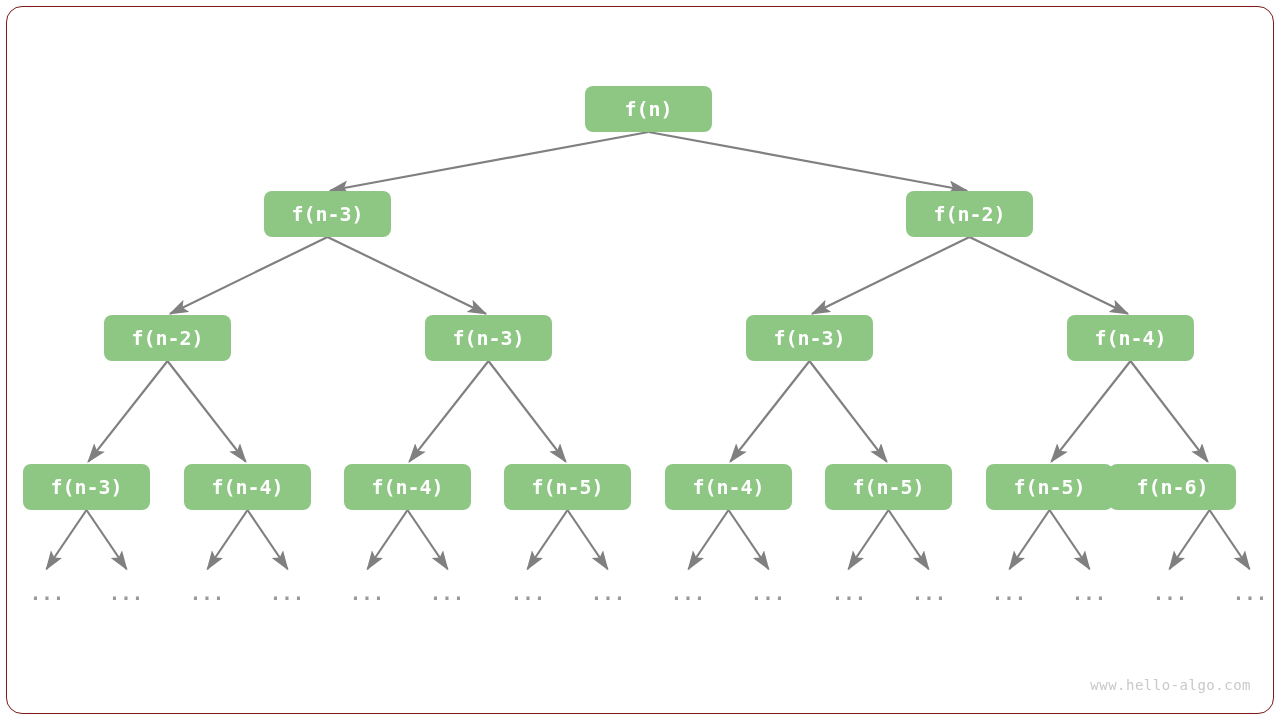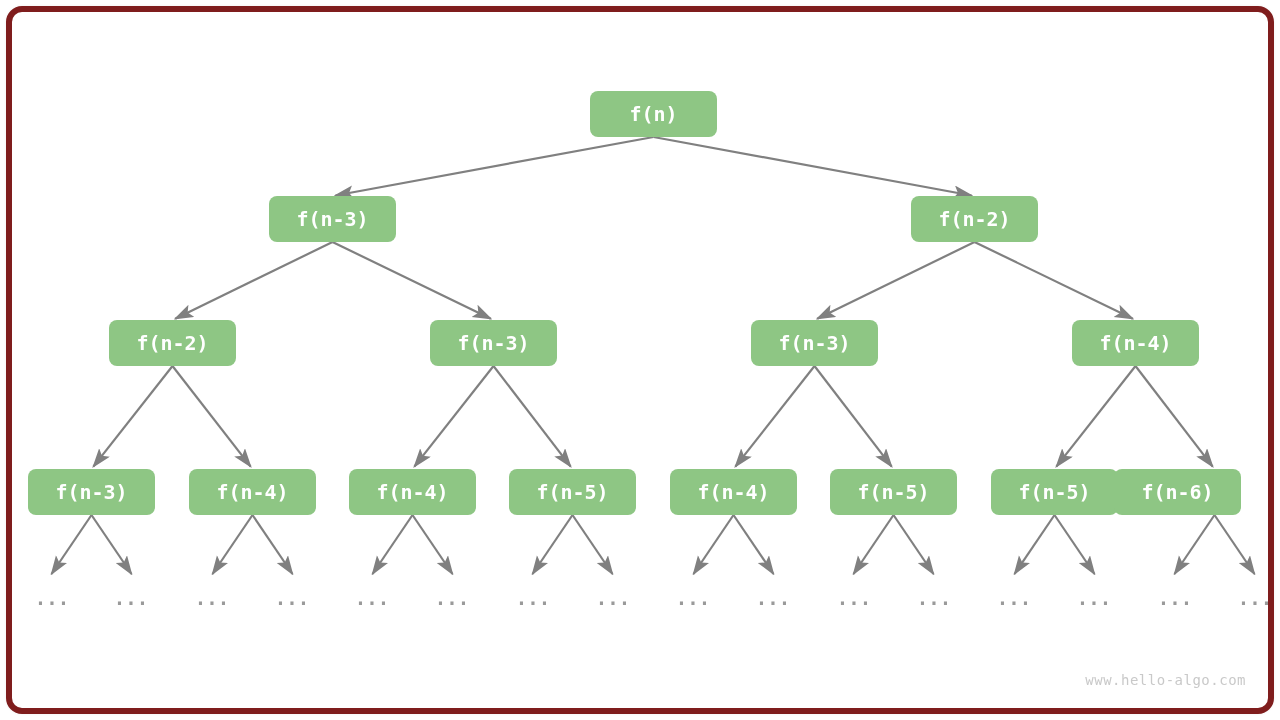--- a/index.html
+++ b/index.html
@@ -19,21 +19,21 @@
     background: #ffffff;
   }
   #page-card {
     position: absolute;
     left: 6px;
     top: 6px;
     width: 1268px;
     height: 708px;
     box-sizing: border-box;
     background: #ffffff;
-    border: 6px solid #7f1d1d;
+    border: 1px solid #7f1d1d;
     border-radius: 16px;
     box-shadow: 0 0 3px rgba(0,0,0,0.06);
     overflow: hidden;
   }
   #tree-svg {
     position: absolute;
     left: 0;
     top: 0;
     width: 1280px;
     height: 720px;

